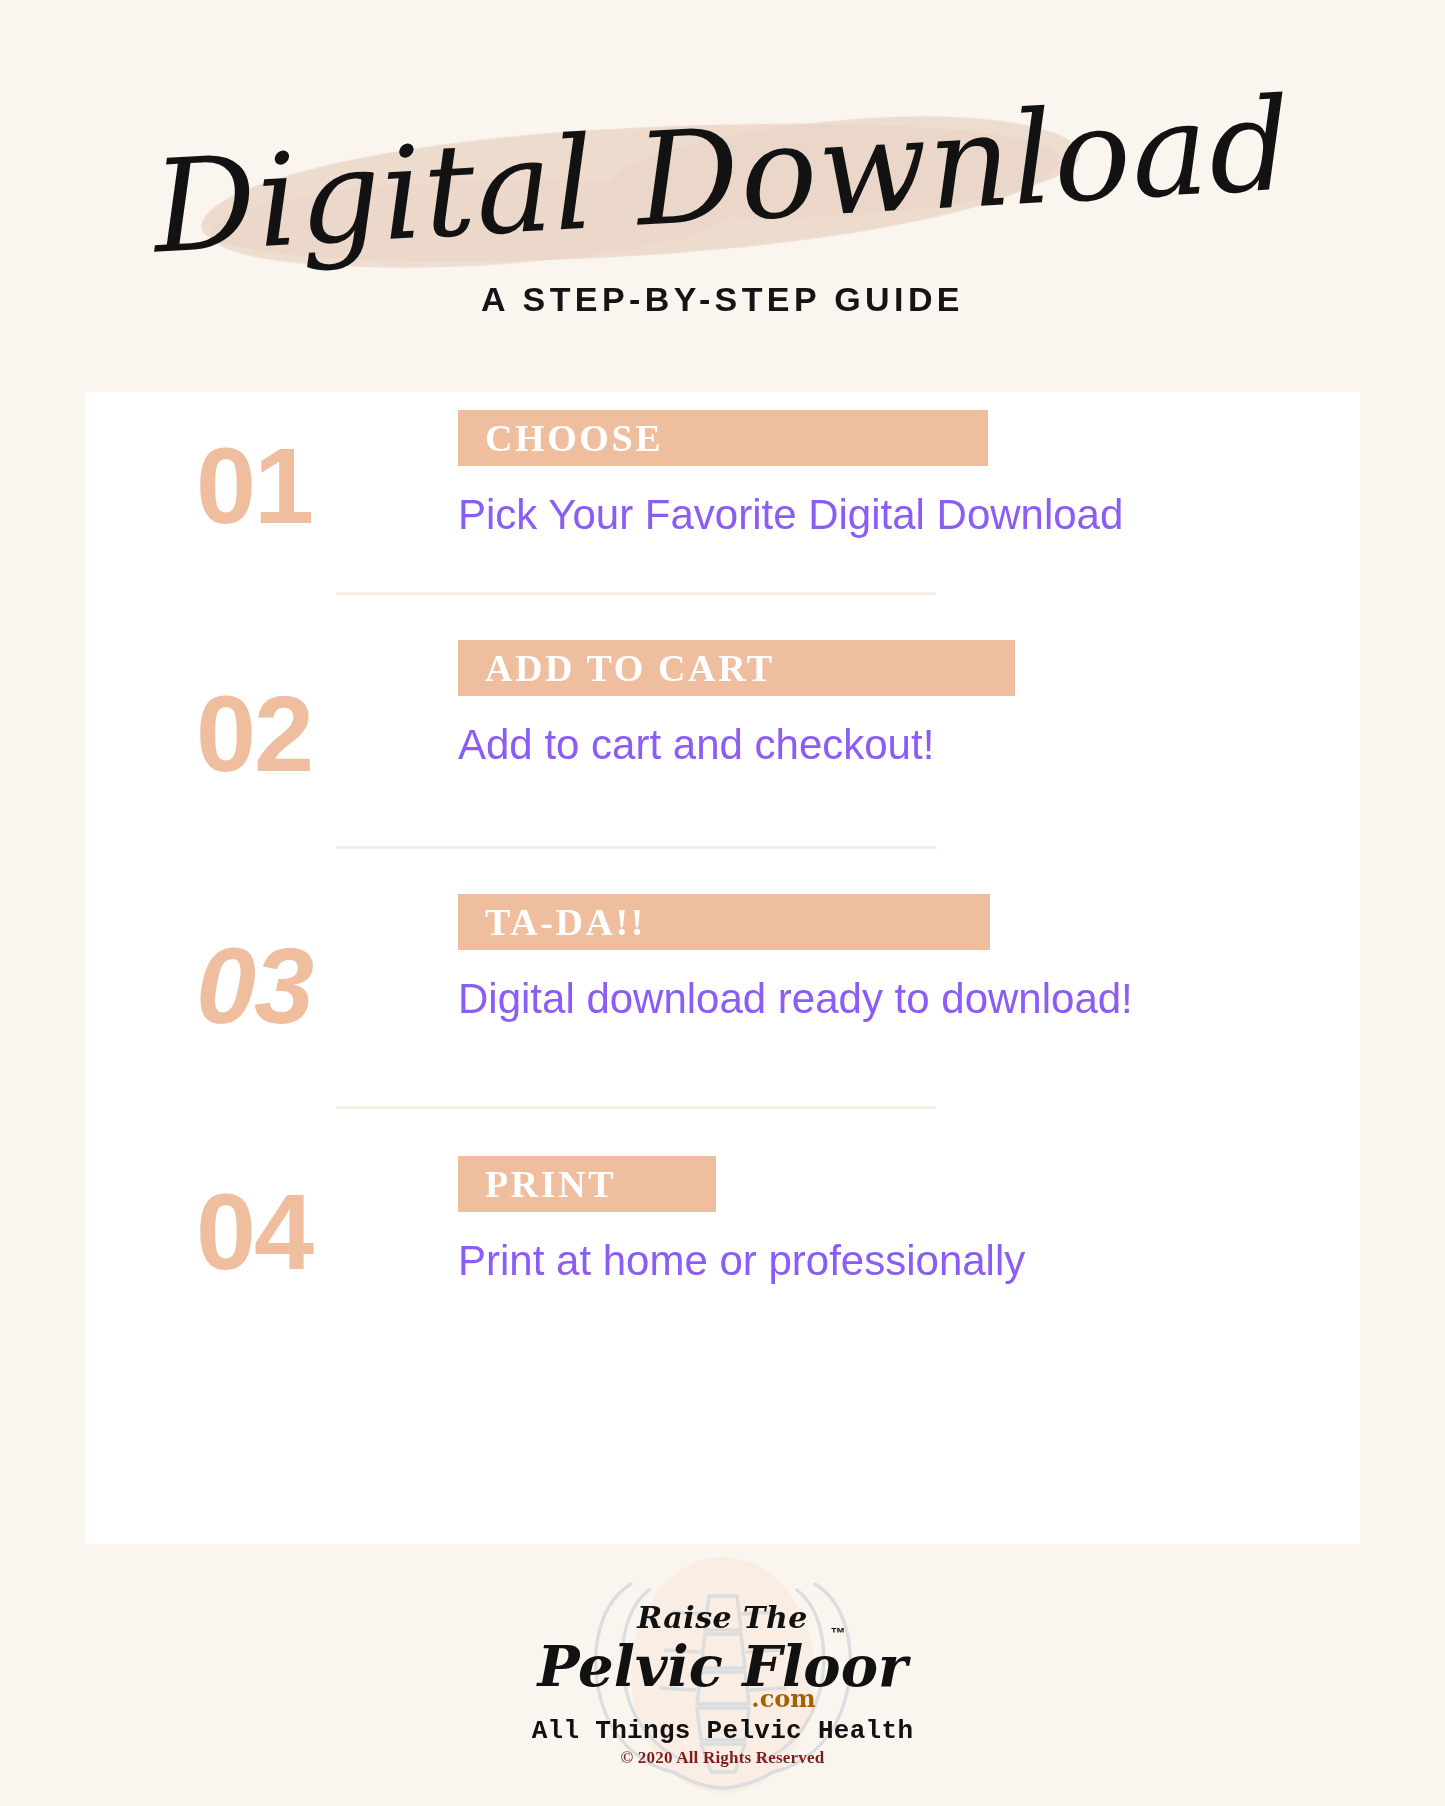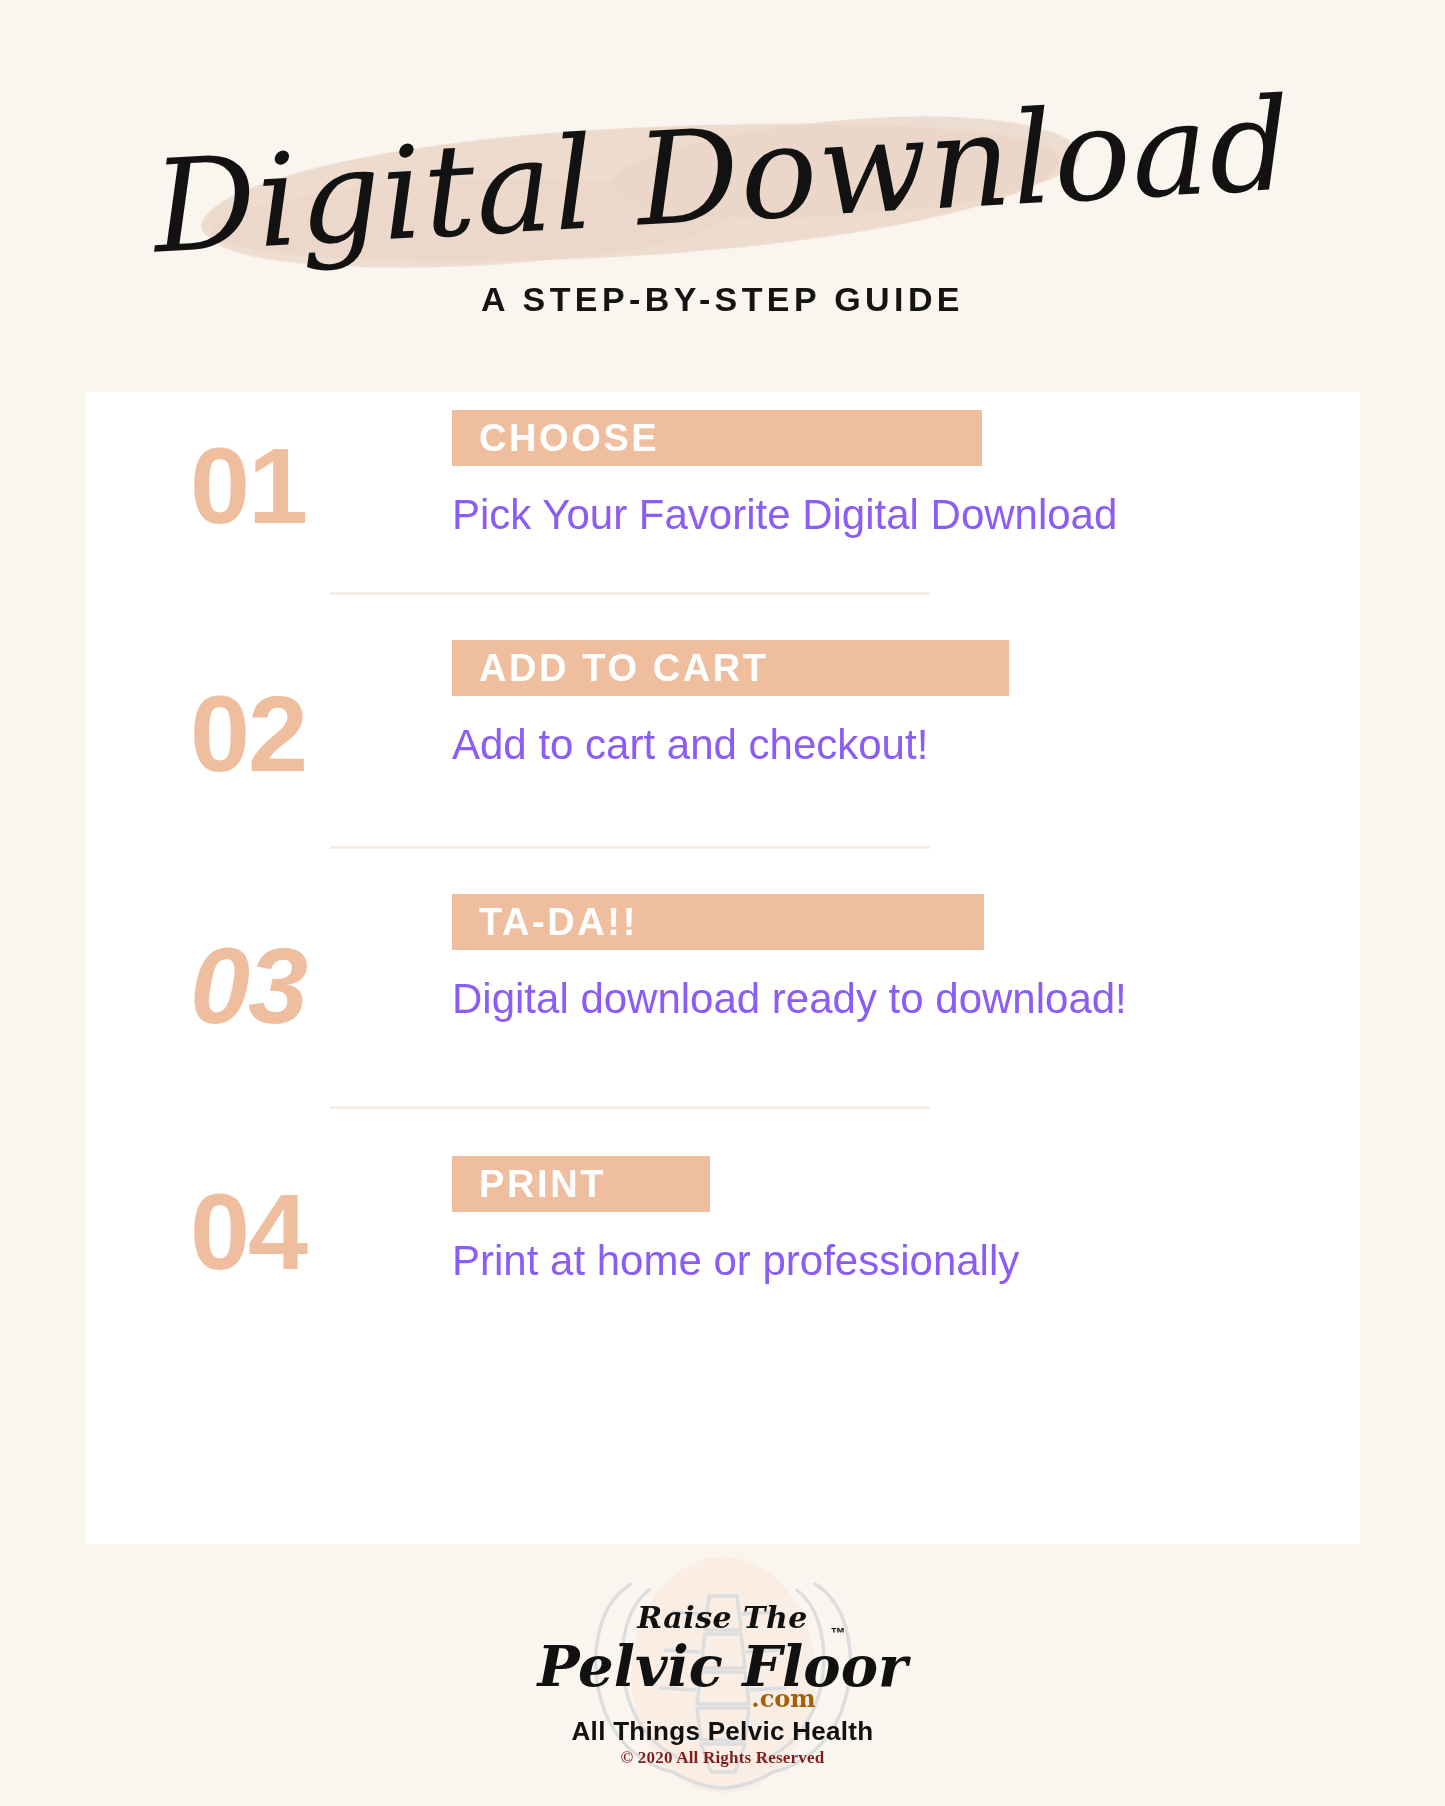--- a/index.html
+++ b/index.html
@@ -88,20 +88,21 @@
   }
 
   
   .card {
     position:absolute;
     left:85px;
     top:392px;
     width:1275px;
     height:1290px;
     background:#FFFFFF;
+    padding-left:6px;
   }
 
   
   .steps { position:relative; width:100%; height:100%; }
 
   .step {
     position:absolute;
     left:0;
     width:100%;
   }
@@ -131,21 +132,21 @@
     position:absolute;
     left:367px;
     top:0;
     right:40px;
   }
 
   .label-band {
     display:block;
     background:#EFBE9F;
     color:#FFFFFF;
-    font-family:Liberation Sans, sans-serif;
+    font-family:Liberation Serif, serif;
     font-weight:700;
     font-size:38px;
     letter-spacing:2.6px;
     line-height:56px;
     height:56px;
     padding:0 0 0 27px;
   }
   .band-1 { width:530px; margin-top:0px; }
   .band-2 { width:557px; margin-top:0px; }
   .band-3 { width:532px; margin-top:0px; }
@@ -254,21 +255,21 @@
     font-weight:700;
     font-size:24px;
     color:#a16207;
   }
 
   .logo-tag {
     position:absolute;
     left:0; top:172px;
     width:420px;
     text-align:center;
-    font-family:Liberation Sans, sans-serif;
+    font-family:Liberation Mono, monospace;
     font-weight:700;
     font-size:26px;
     color:#111;
     letter-spacing:.3px;
   }
 
   .logo-copy {
     position:absolute;
     left:0; top:204px;
     width:420px;

